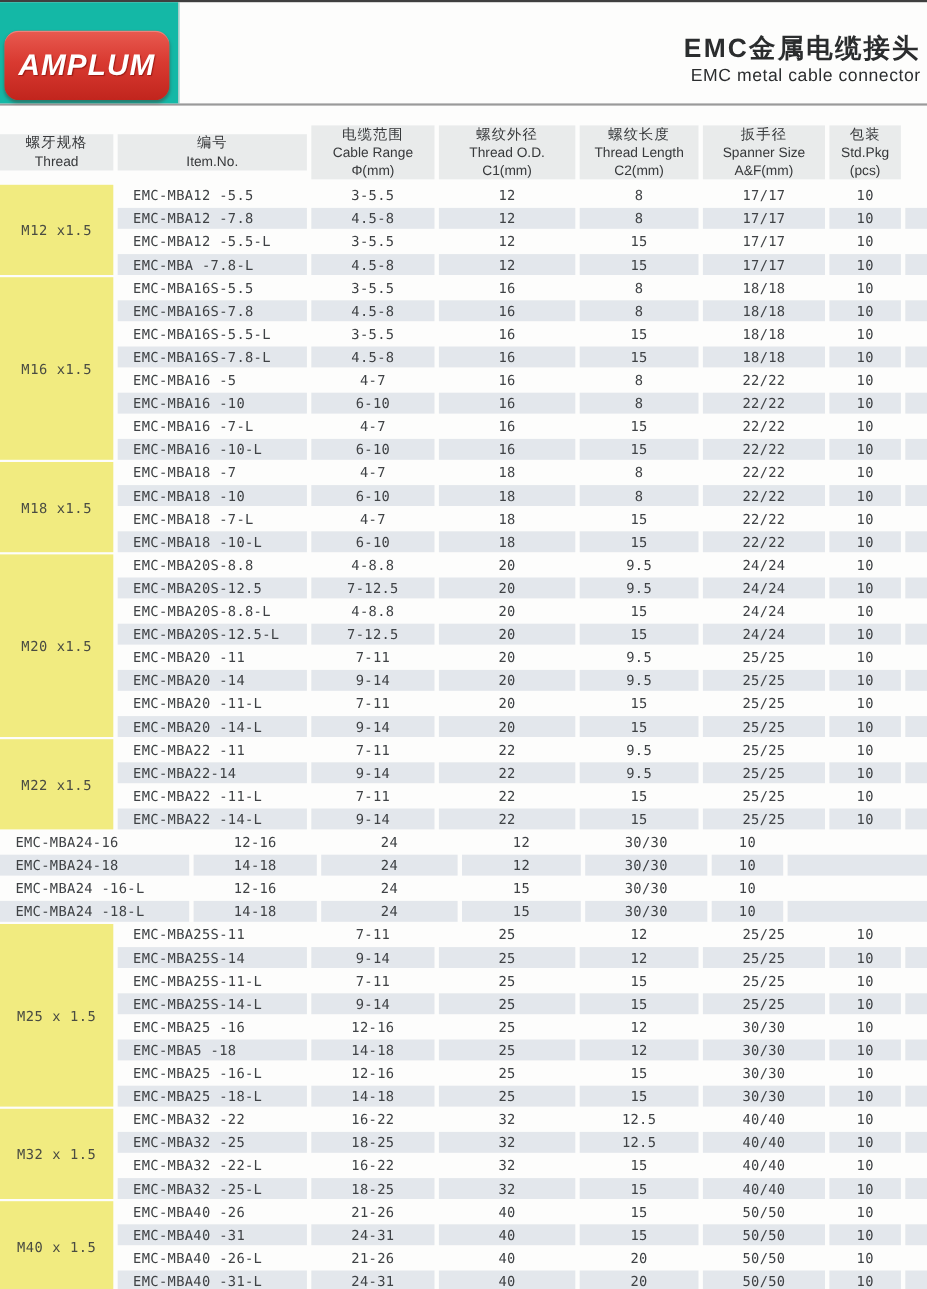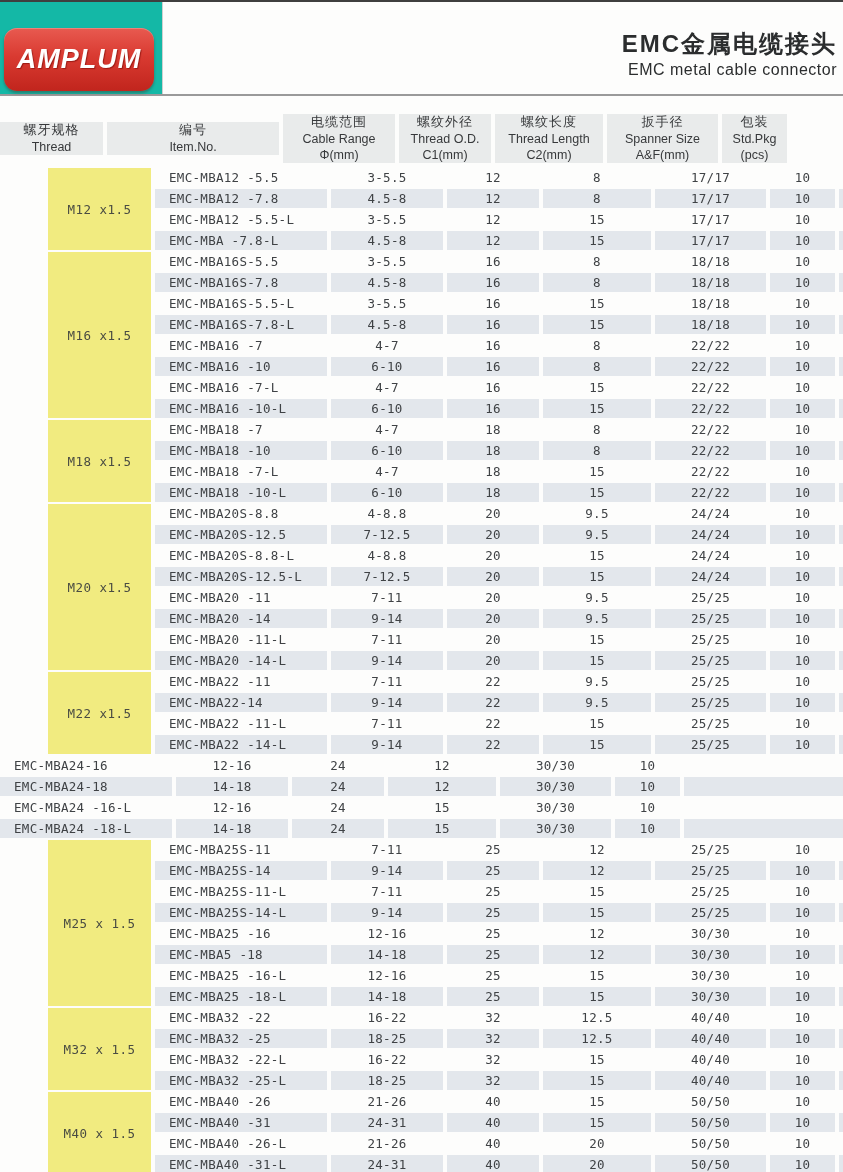--- a/index.html
+++ b/index.html
@@ -43,32 +43,32 @@
     background:#e9ebeb; display:flex; flex-direction:column;
     align-items:center; justify-content:center;
     font-family:"Liberation Sans", sans-serif;
     font-size:12.5px; line-height:1.28; color:#37393b; text-align:center;
   }
   .th .zh { font-size:13px; letter-spacing:1px; }
 
   .c-thread { width:103px; flex:none; }
   .c-item   { width:172px; flex:none; }
   .c-cable  { width:112px; flex:none; }
-  .c-od     { width:92px; flex:none; }
+  .c-od     { width:124px; flex:none; }
   .c-len    { width:108px; flex:none; }
   .c-span   { width:111px; flex:none; }
   .c-pkg    { width:65px;  flex:none; }
   .c-sliver { flex:1; }
 
   .tbody { display:flex; flex-direction:column; }
   .group { display:flex; gap:4px; margin-bottom:2px; }
   .thread-cell {
     width:103px; flex:none; background:#f1eb80;
     display:flex; align-items:center; justify-content:center;
-    font-size:12.5px; color:#4a4c42; letter-spacing:.5px;margin-left:48px;
+    font-size:12.5px; color:#4a4c42; letter-spacing:.5px;
   }
   .rows { flex:1; display:flex; flex-direction:column; gap:2px; }
   .row { display:flex; gap:4px; height:19px; }
   .td {
     display:flex; align-items:center; justify-content:center;
     font-size:12.5px; letter-spacing:.3px; background:transparent;
   }
   .row.alt .td { background:#e3e7ec; }
   .td.c-item { justify-content:flex-start; padding-left:14px; }
 </style>
@@ -204,21 +204,21 @@
             <div class="row alt">
               <div class="td c-item">EMC-MBA16S-7.8-L</div>
               <div class="td c-cable">4.5-8</div>
               <div class="td c-od">16</div>
               <div class="td c-len">15</div>
               <div class="td c-span">18/18</div>
               <div class="td c-pkg">10</div>
               <div class="td c-sliver"></div>
             </div>
             <div class="row">
-              <div class="td c-item">EMC-MBA16 -7</div>
+              <div class="td c-item">EMC-MBA16 -5</div>
               <div class="td c-cable">4-7</div>
               <div class="td c-od">16</div>
               <div class="td c-len">8</div>
               <div class="td c-span">22/22</div>
               <div class="td c-pkg">10</div>
               <div class="td c-sliver"></div>
             </div>
             <div class="row alt">
               <div class="td c-item">EMC-MBA16 -10</div>
               <div class="td c-cable">6-10</div>

